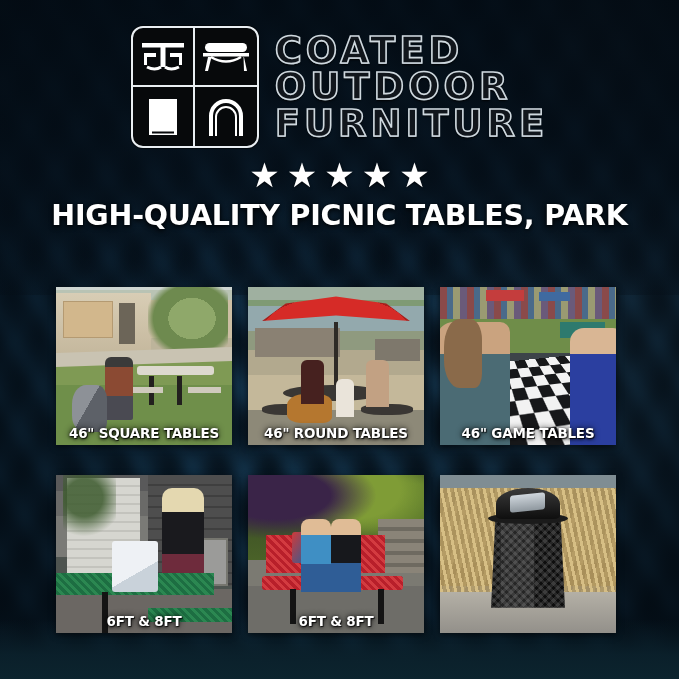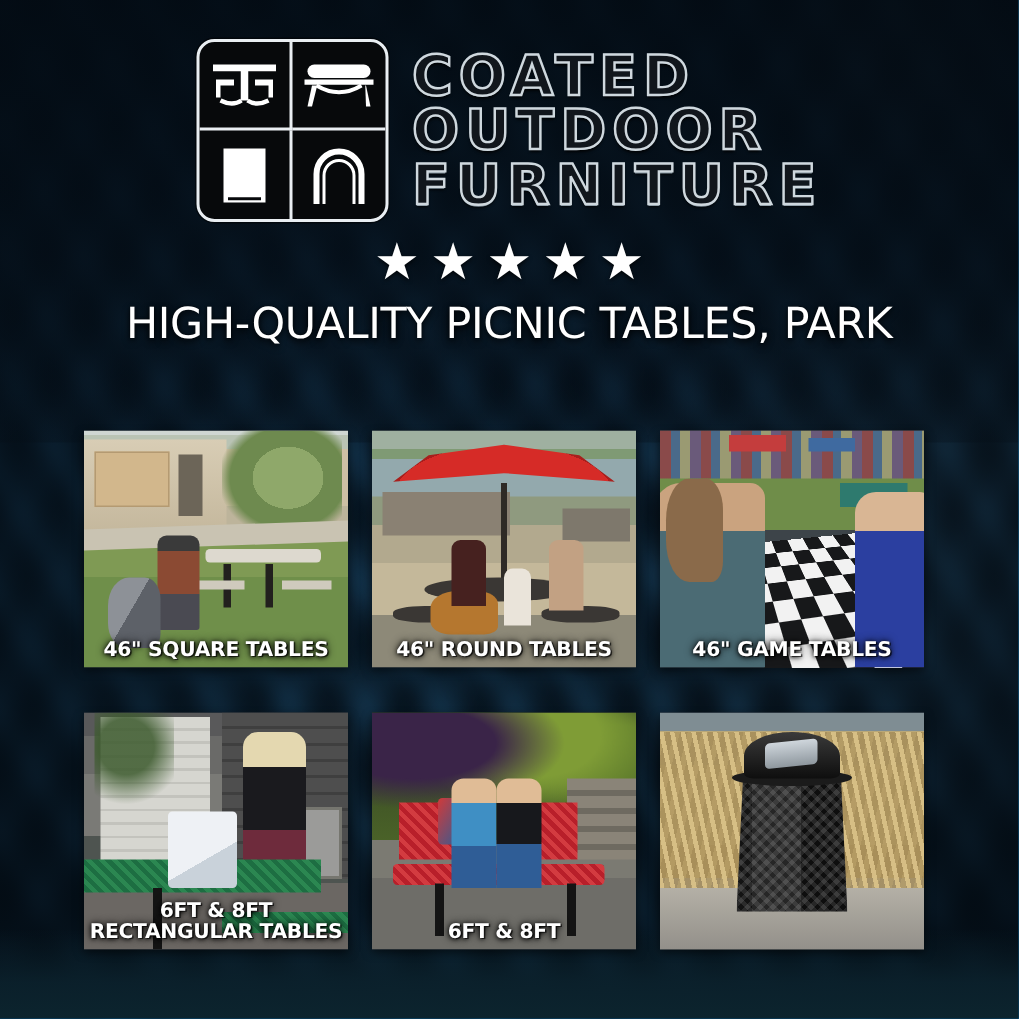--- a/index.html
+++ b/index.html
@@ -101,21 +101,21 @@
     display:flex;justify-content:center;gap:7px;
   }
   .star{color:#ffffff;font-size:34px;line-height:34px;
         text-shadow:0 1px 3px rgba(0,0,0,.8);}
 
   
   .headline{
     position:absolute;left:30px;right:30px;top:200px;
     text-align:center;color:#ffffff;
     font-family:"DejaVu Sans", sans-serif;
-    font-weight:400;font-size:28.5px;line-height:1.13;
+    font-weight:700;font-size:28.5px;line-height:1.13;
     letter-spacing:-.2px;
     text-shadow:0 2px 5px rgba(0,0,0,.85), 0 0 2px rgba(0,0,0,.6);
     text-transform:uppercase;
   }
   .headline .hl-line{display:block;}
 
   
   .grid{
     position:absolute;left:56px;top:287px;
     width:568px;
@@ -395,21 +395,20 @@
             <div class="ac"></div>
             <div class="vine"></div>
           <div class="lady"></div>
           <div class="gtable"></div>
             <div class="gseat"></div>
             <div class="gleg"></div>
           <div class="bag"></div>
         </div>
         <div class="cap">
           <span class="cap-l">6FT &amp; 8FT</span>
-          <span class="cap-l">RECTANGULAR TABLES</span>
         </div>
       </div>
 
       <div class="tile">
         <div class="photo p5">
           <div class="foliage"></div>
             <div class="fence"></div>
           <div class="bback"></div>
             <div class="bback2"></div>
           <div class="bseat"></div>

